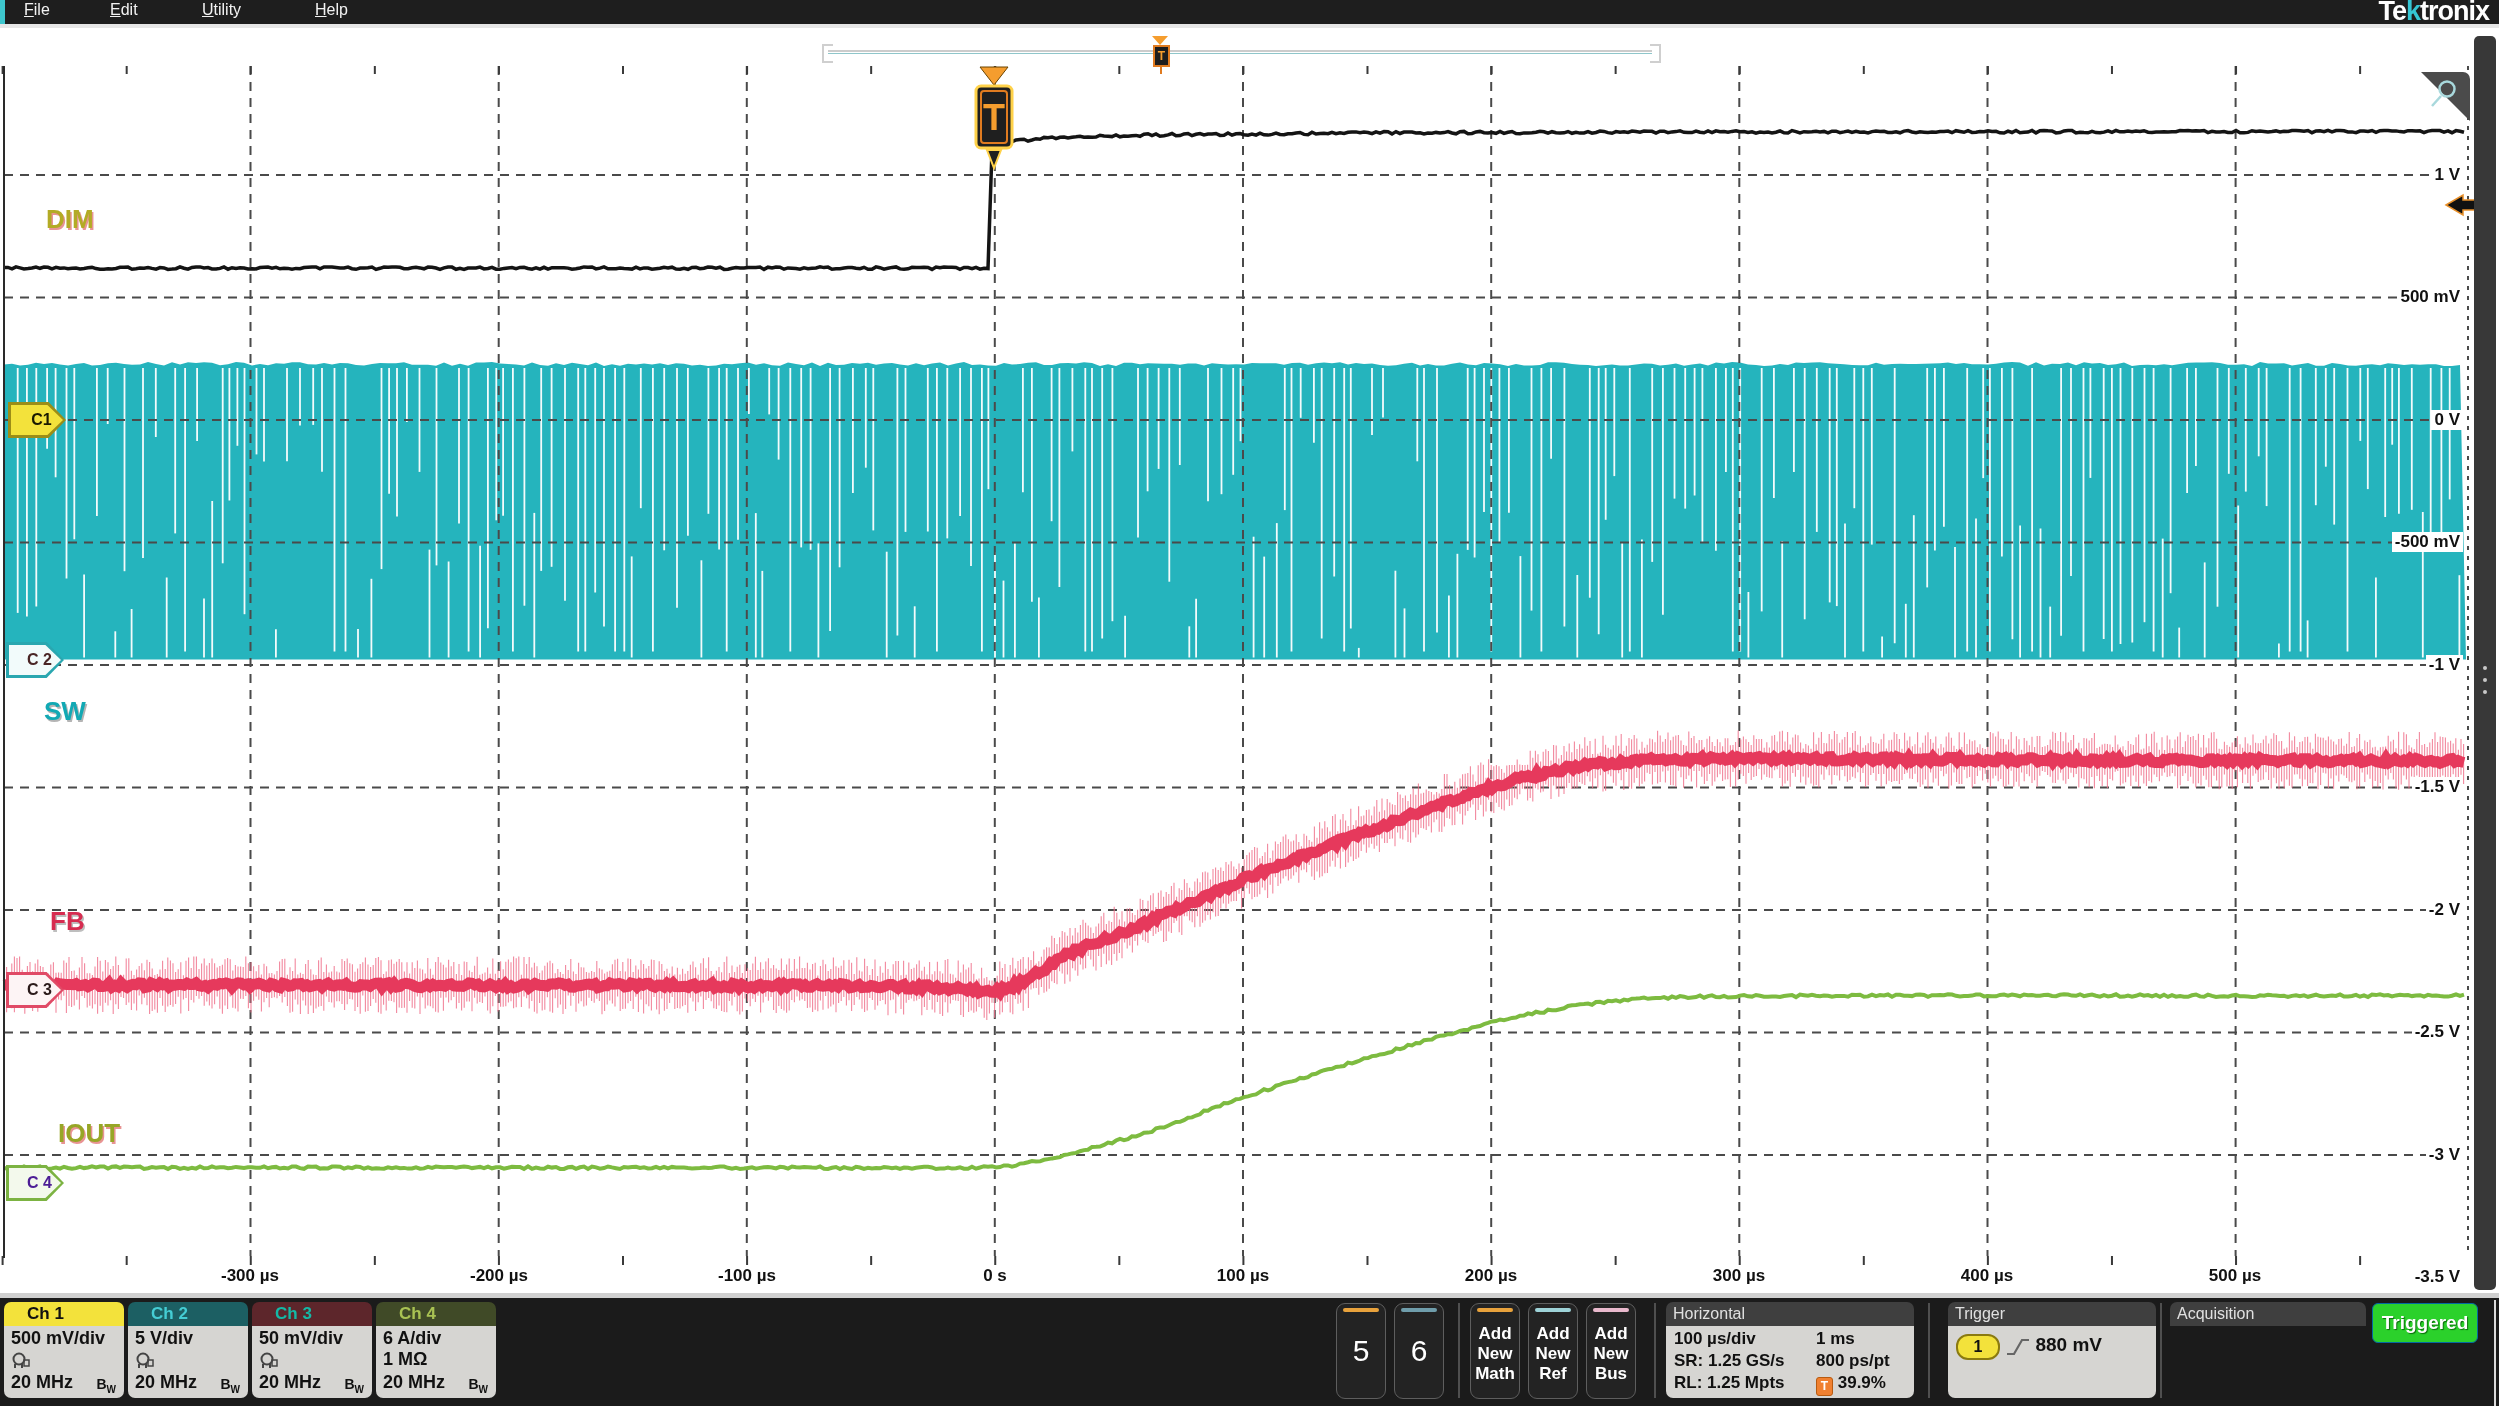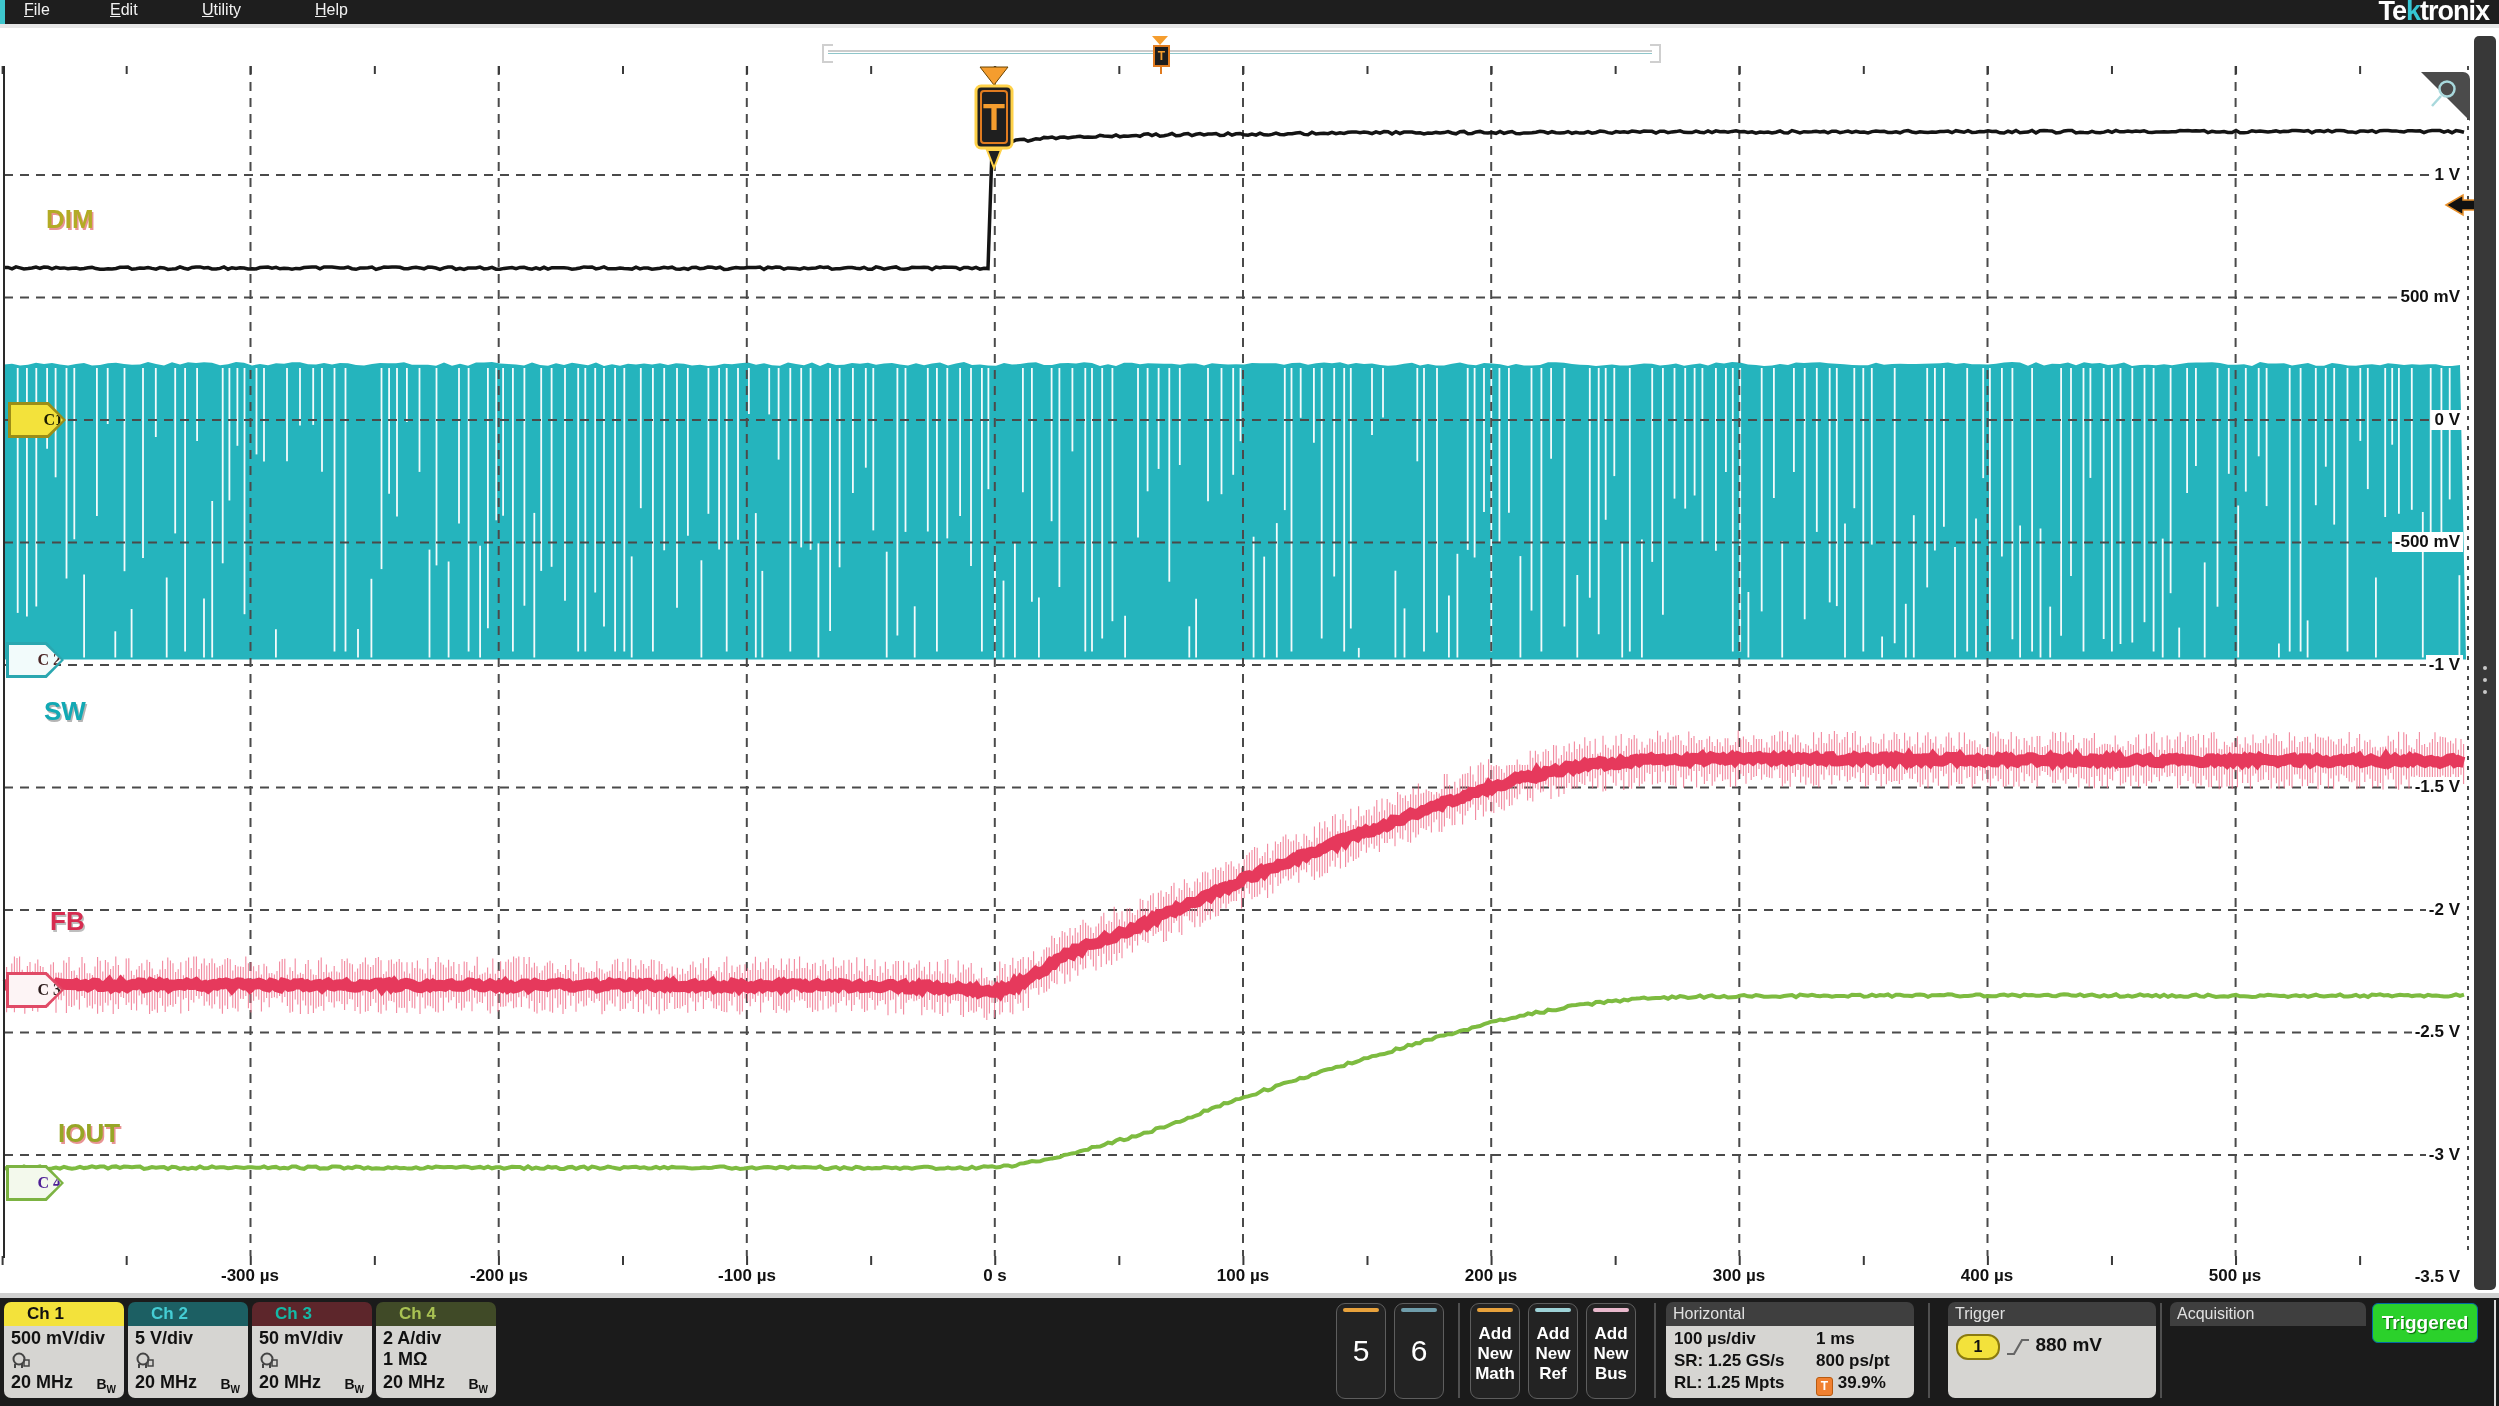--- a/index.html
+++ b/index.html
@@ -34,21 +34,21 @@
   .vlab{position:absolute;right:36px;font-size:17px;font-weight:700;color:#111;background:#fff;
         padding:0 3px;line-height:20px;z-index:3;}
   .hlab{position:absolute;top:1266px;width:140px;margin-left:-70px;text-align:center;
         font-size:17px;font-weight:700;color:#111;z-index:3;}
   .chlab{position:absolute;font-size:26px;font-weight:bold;z-index:4;}
   
   .cbadge{position:absolute;width:58px;height:36px;z-index:5;
           clip-path:polygon(0 0,70% 0,100% 50%,70% 100%,0 100%);}
   .cbadge .fill{position:absolute;left:3px;top:3px;width:52px;height:30px;
           clip-path:polygon(0 0,70% 0,100% 50%,70% 100%,0 100%);
-          font-size:16px;font-weight:bold;text-align:right;line-height:30px;padding-left:9px;box-sizing:border-box;font-family:Liberation Serif, serif;}
+          font-size:16px;font-weight:bold;text-align:center;line-height:30px;padding-left:9px;box-sizing:border-box;}
   
   #right-strip{position:absolute;left:2474px;top:36px;width:22px;height:1254px;background:#383838;border-radius:5px;z-index:6;}
   .strip-dot{position:absolute;left:9px;width:4px;height:4px;border-radius:2px;background:#c9c9c9;}
   #bottom-lightstrip{position:absolute;left:0;top:1293px;width:2499px;height:5px;background:#d0d0d0;z-index:6;}
   
   #bottombar{position:absolute;left:0;top:1298px;width:2499px;height:108px;background:#1b1b1b;z-index:10;}
   .chcard{position:absolute;top:1302px;width:120px;height:96px;z-index:11;border-radius:7px;}
   .chhead{height:24px;line-height:24px;padding-left:23px;font-size:17px;font-weight:700;border-radius:7px 7px 0 0;}
   .chbody{height:72px;background:#d6d5d2;border-radius:0 0 7px 7px;position:relative;}
   .chrow1{position:absolute;left:7px;top:2px;font-size:18px;font-weight:700;color:#111;white-space:nowrap;}
@@ -1472,21 +1472,21 @@
             <line x1="11" y1="13" x2="11" y2="17" stroke="#444" stroke-width="2"></line>
           </svg>
       </div>
       <div class="chrow3">20 MHz</div>
       <div class="bwico"><span>B</span><sub>W</sub></div>
     </div>
   </div>
   <div class="chcard" style="left:376px">
     <div class="chhead" style="background:#404a27;color:#a9c253">Ch 4</div>
     <div class="chbody">
-      <div class="chrow1">2 A/div</div>
+      <div class="chrow1">6 A/div</div>
       <div class="chrow2" style="font-size:18px;font-weight:700;color:#111;top:23px">1 MΩ</div>
       <div class="chrow3">20 MHz</div>
       <div class="bwico"><span>B</span><sub>W</sub></div>
     </div>
   </div>
 
   <div class="darkbtn" style="left:1336px;width:50px;height:96px">
     <div class="btn-stripe" style="background:#e8a23c"></div>
     <div class="slotnum">5</div>
   </div>

